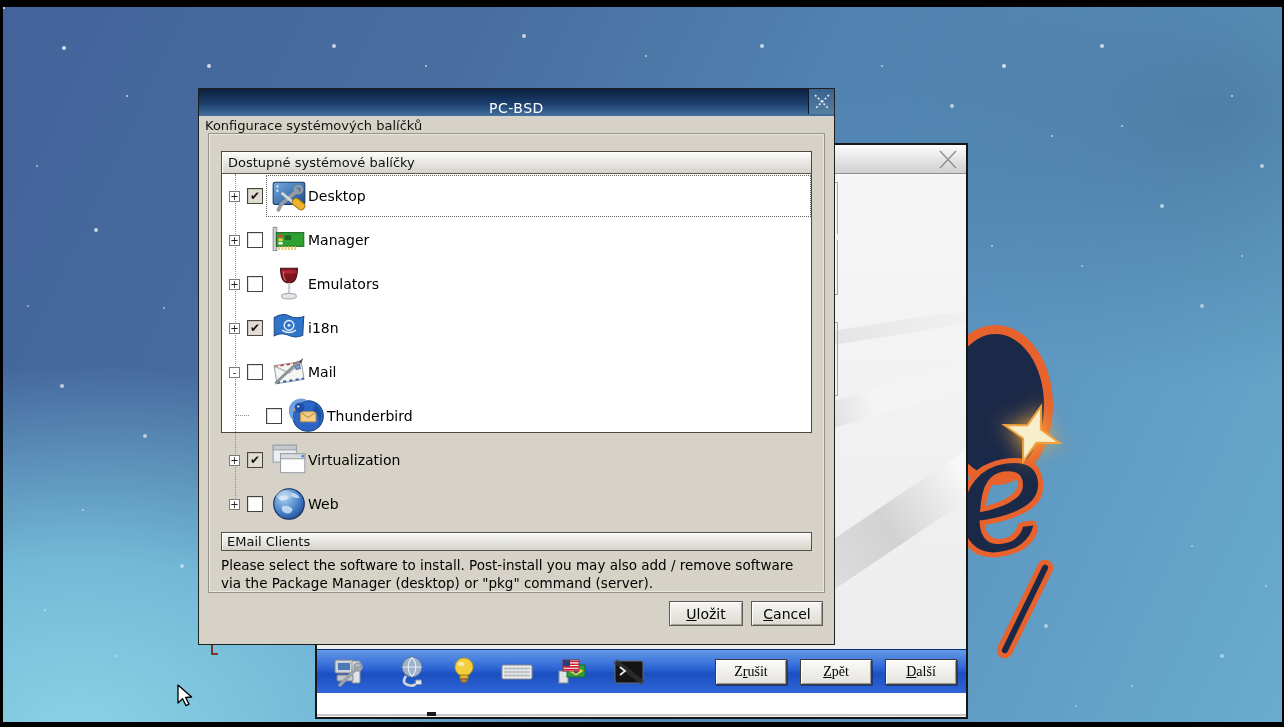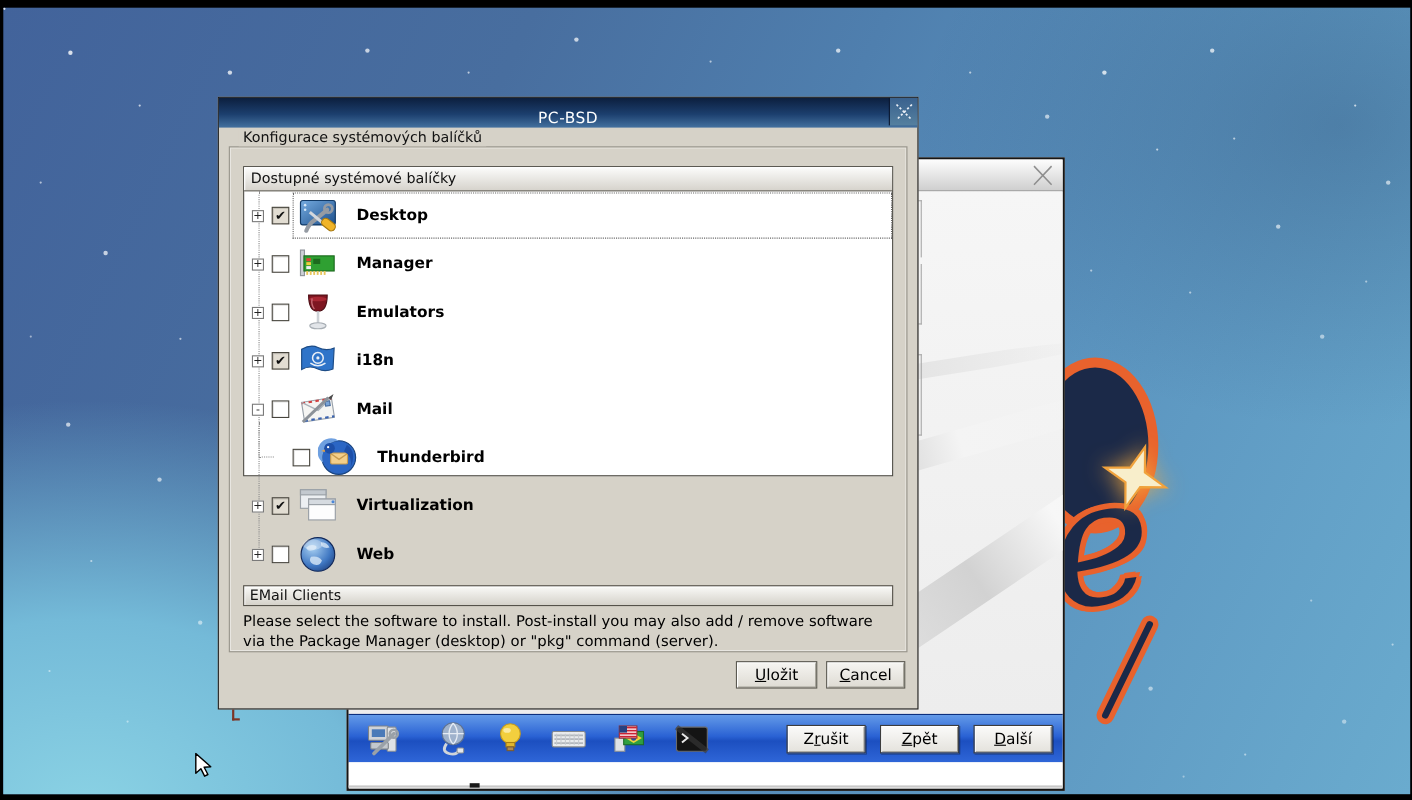--- a/index.html
+++ b/index.html
@@ -61,54 +61,54 @@
   .sw2{left:360px;top:320px;width:460px;height:42px;background:linear-gradient(90deg,rgba(205,205,205,0),#d2d2d2 45%,#f7f7f7 65%,rgba(230,230,230,0));transform:rotate(-34deg);}
   .sw3{left:250px;top:165px;width:430px;height:14px;background:linear-gradient(90deg,rgba(220,220,220,0),#e0e0e0 50%,rgba(235,235,235,0));transform:rotate(-9deg);}
   .gbfrag{position:absolute;border-right:1px solid #a8a8a8;width:10px;}
   .gbf1{left:511px;top:8px;height:52px;border-top:1px solid #a8a8a8;}
   .gbf2{left:511px;top:66px;height:55px;border-bottom:1px solid #a8a8a8;}
   .gbf3{left:511px;top:148px;height:74px;border-top:1px solid #a8a8a8;border-bottom:1px solid #a8a8a8;}
   .wiz-toolbar{position:relative;height:44px;background:linear-gradient(#639ae8 0%,#2a62d4 45%,#1c4fc0 55%,#2f66d8 100%);
     display:flex;align-items:center;border-top:1px solid #0c2f7e;}
   .tbicon{position:absolute;top:5px;width:34px;height:34px;}
   .wiz-btn{position:absolute;top:9px;width:72px;height:26px;background:linear-gradient(#fbfbfa,#e4e2dc);
-    border:1px solid #3c3c3c;box-shadow:inset 1px 1px 0 #fff,inset -1px -1px 0 #9a9890,1px 1px 0 rgba(0,0,0,.35);}
+    border:1px solid #3c3c3c;box-shadow:inset 1px 1px 0 #fff,inset -1px -1px 0 #9a9890,1px 1px 0 rgba(0,0,0,.35);font-family:Liberation Serif, serif;}
   .wiz-bottom{height:23px;background:#fff;border-bottom:2px solid #c8c8c8;position:relative;}
   .wiz-tick{position:absolute;left:110px;bottom:-2px;width:9px;height:4px;background:#1a1a1a;}
   
   .dialog{position:absolute;left:198px;top:88px;width:637px;height:557px;z-index:3;
     border:1px solid #1f1f1f;background:#d6d2c8;}
   .dlg-titlebar{position:relative;height:27px;background:linear-gradient(#0c1f3e 0%,#1c3f6e 55%,#44719f 100%);
     display:flex;align-items:flex-end;justify-content:center;}
   .dlg-title{color:#fff;font-size:14px;letter-spacing:.5px;}
   .dlg-close{position:absolute;right:0;top:0;width:26px;height:25px;border-left:1px solid #0a1830;
     background:linear-gradient(#39618e,#55809f);display:flex;align-items:center;justify-content:center;}
   .dlg-body{position:relative;height:529px;}
   .groupbox{position:absolute;left:9px;right:9px;top:17px;height:460px;border:1px solid #97948b;
     box-shadow:inset 0 0 0 1px rgba(255,255,255,.45);}
-  .gb-label{position:absolute;left:18px;top:2px;background:#d6d2c8;padding:0 4px;font-size:13px;color:#111;}
+  .gb-label{position:absolute;left:2px;top:2px;background:#d6d2c8;padding:0 4px;font-size:13px;color:#111;}
   .tree{position:absolute;left:22px;top:35px;width:591px;height:282px;border:1px solid #4a4840;background:#fff;}
   .tree-header{height:22px;background:linear-gradient(#fcfcfb,#d6d3cc);border-bottom:1px solid #5a574e;
     font-size:13px;color:#111;display:flex;align-items:center;padding-left:6px;
     box-shadow:inset 1px 1px 0 #fff;}
   .tree-rows{position:relative;height:354px;}
   .trunk{position:absolute;left:13px;top:0;height:330px;border-left:1px dotted #8c8c8c;}
   .trow{position:relative;display:flex;align-items:center;height:44px;}
   .brcell{width:25px;display:flex;justify-content:center;z-index:1;}
   .expander{width:11px;height:11px;border:1px solid #7a7a7a;background:#fff;font-size:10px;line-height:9px;
     text-align:center;color:#222;}
   .expander:empty{visibility:hidden;}
   .cb{width:16px;height:16px;border:1px solid #46443c;background:#fff;margin-right:3px;
     box-shadow:inset 1px 1px 0 rgba(0,0,0,.12);display:flex;align-items:center;justify-content:center;
     font-size:12px;font-weight:bold;color:#111;}
   .cb.checked{background:#e2ddd2;}
   .rowfocus{display:flex;align-items:center;flex:1;height:42px;border:1px solid transparent;}
   .rowfocus.focused{border:1px dotted #666;}
   .ticon{width:38px;height:38px;margin-left:3px;flex:none;}
-  .tlabel{font-size:14px;color:#000;margin-left:16px;font-weight:bold;}
+  .tlabel{font-size:14px;color:#000;margin-left:0;}
   .trow.child{padding-left:19px;}
   .elbow{position:absolute;left:13px;top:-10px;width:14px;height:32px;
     border-left:1px dotted #8c8c8c;border-bottom:1px dotted #8c8c8c;}
   .emailbar{position:absolute;left:22px;top:416px;width:591px;height:19px;
     background:linear-gradient(#fafaf8,#d5d2ca);border:1px solid #55524a;box-shadow:inset 1px 1px 0 #fff;
     font-size:13px;color:#111;display:flex;align-items:center;padding-left:5px;}
   .infotext{position:absolute;left:22px;top:441px;width:589px;font-size:13.5px;line-height:1.32;color:#000;}
   .dlg-btn{position:absolute;height:25px;}
   .dlg-btn.save{left:470px;top:485px;width:74px;}
   .dlg-btn.cancel{left:552px;top:485px;width:72px;text-align:right;}

